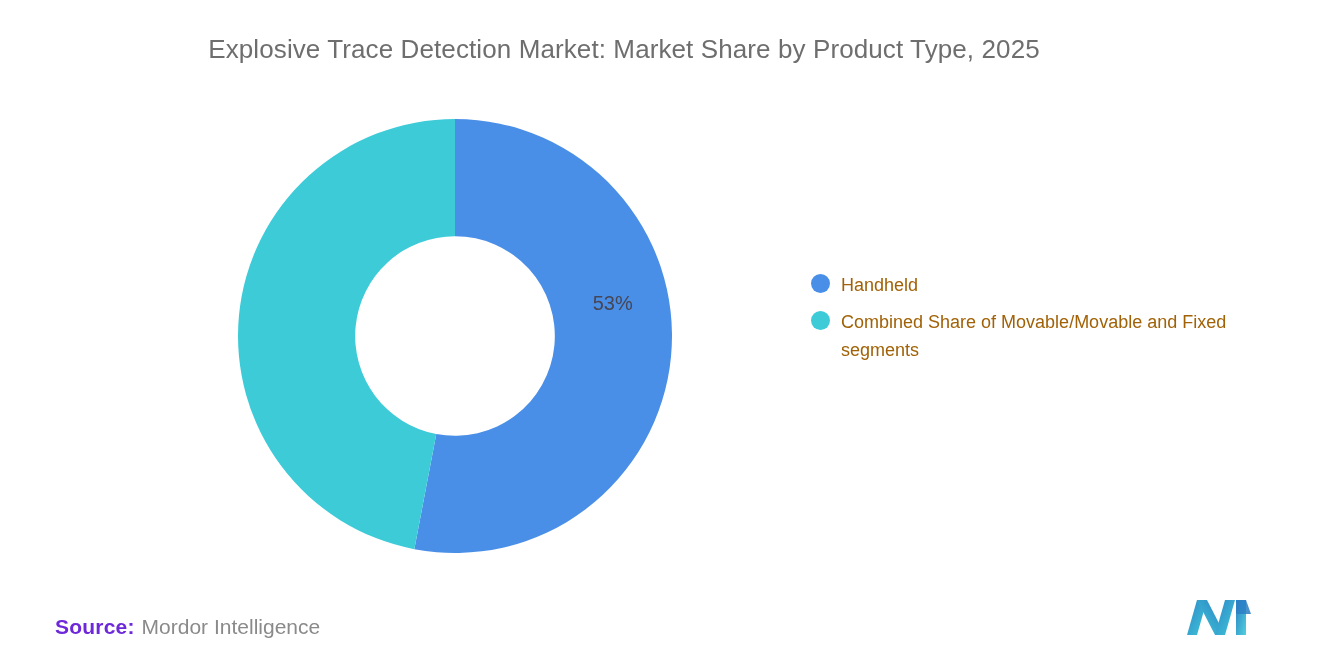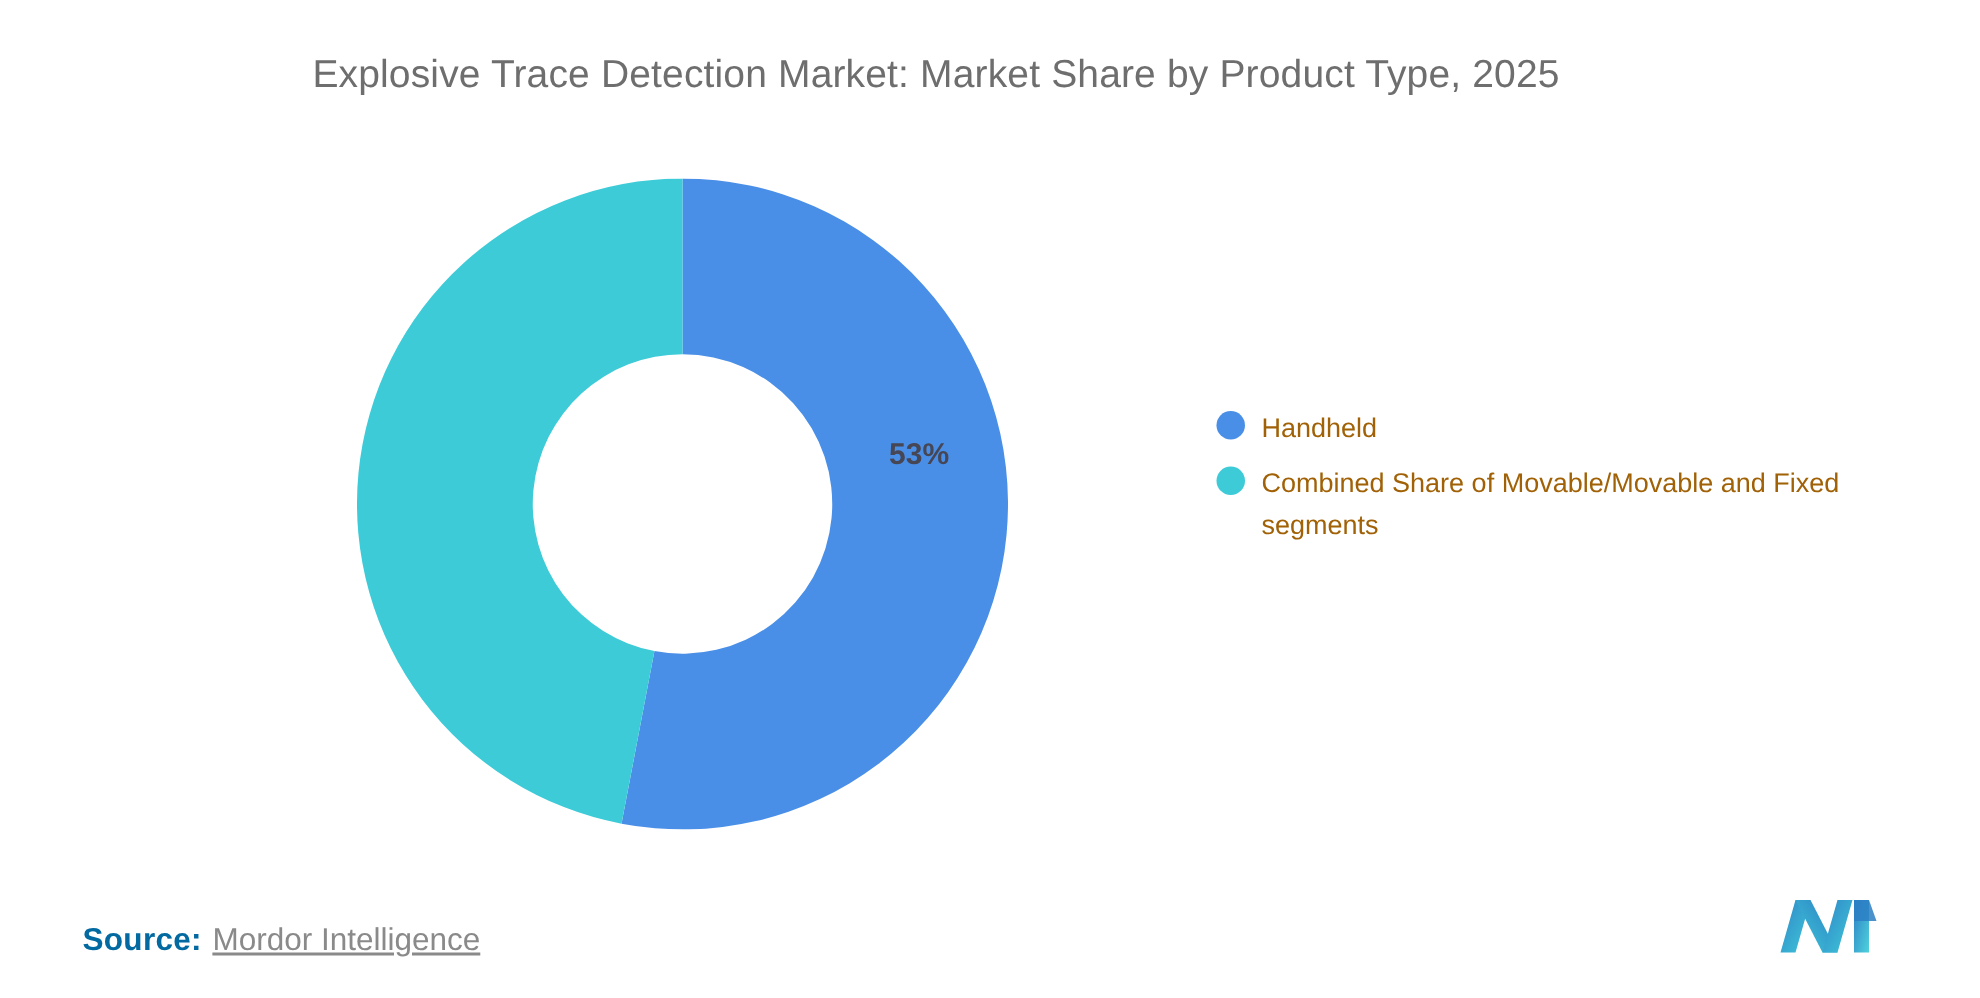--- a/index.html
+++ b/index.html
@@ -54,21 +54,21 @@
   }
   #slice-label-53 {
     position: absolute;
     left: 120px;
     top: 175px;
     width: 120px;
     text-align: center;
     font-size: 20px;
     line-height: 24px;
     color: #464654;
-    font-weight: 700;
+    font-weight: 400;
     pointer-events: none;
   }
 
   
   #legend {
     position: absolute;
     left: 811px;
     top: 271px;
     width: 440px;
   }
@@ -97,28 +97,27 @@
   #source-line {
     position: absolute;
     left: 55px;
     top: 613px;
     font-size: 21px;
     line-height: 28px;
     white-space: nowrap;
   }
   #source-label {
     font-weight: 700;
-    color: #0369a1;
+    color: #6d28d9;
     letter-spacing: 0.2px;
   }
   #source-value {
     font-weight: 400;
     color: #8a8a8a;
     margin-left: 7px;
-    text-decoration: underline;
   }
 
   #brand-logo {
     position: absolute;
     left: 1184px;
     top: 597px;
     width: 70px;
     height: 40px;
   }
 </style>

